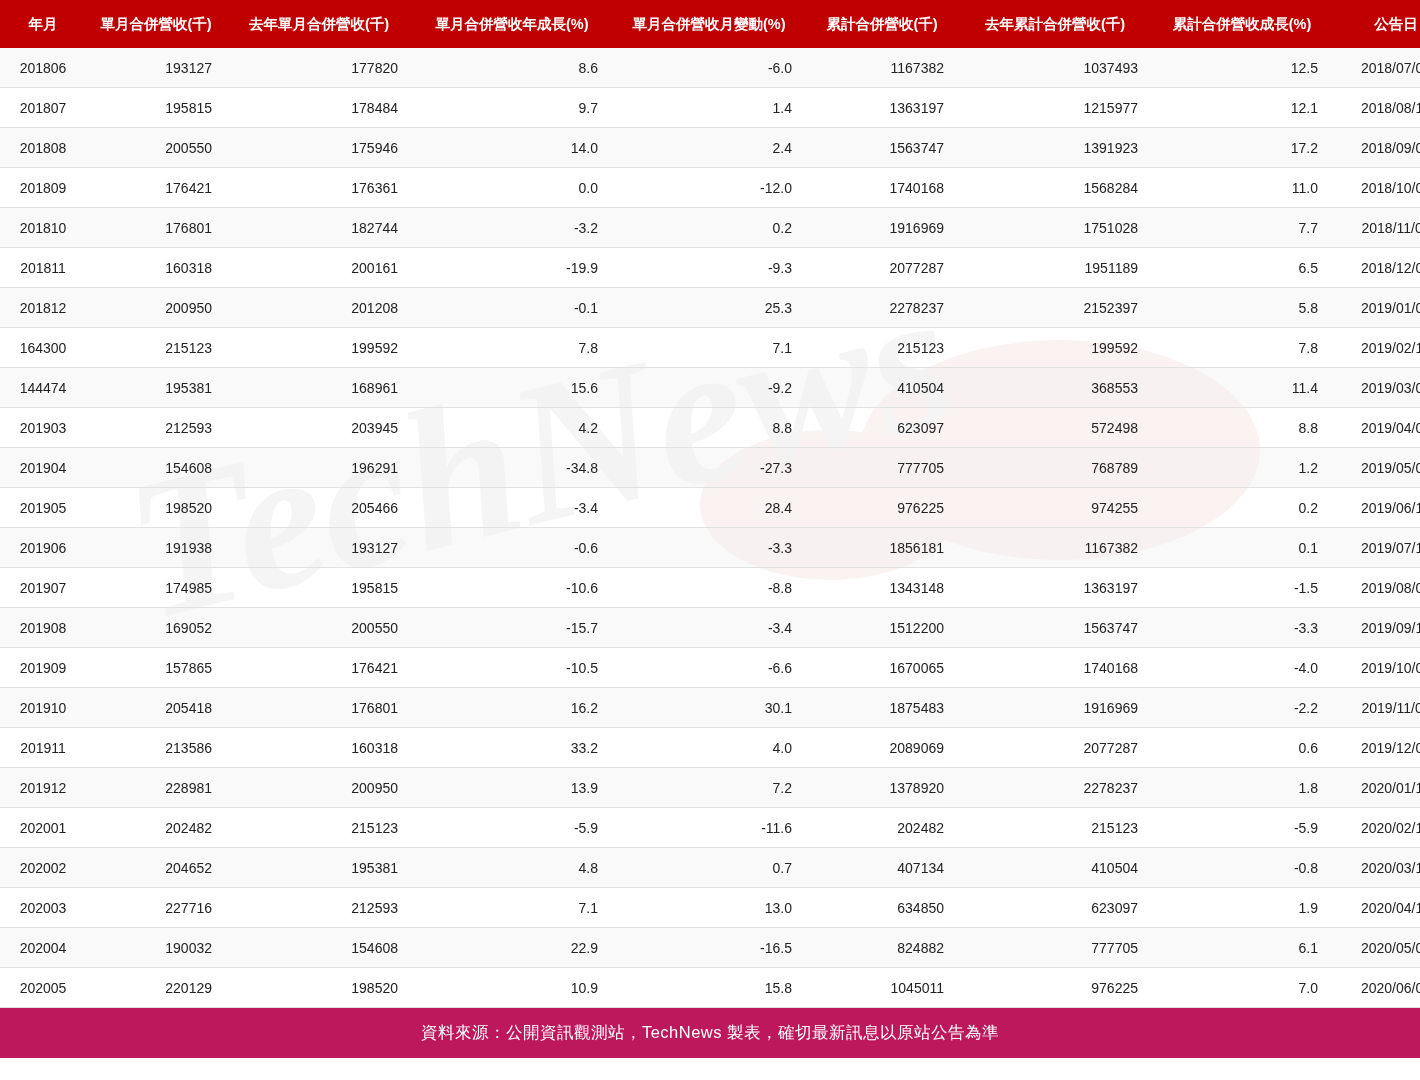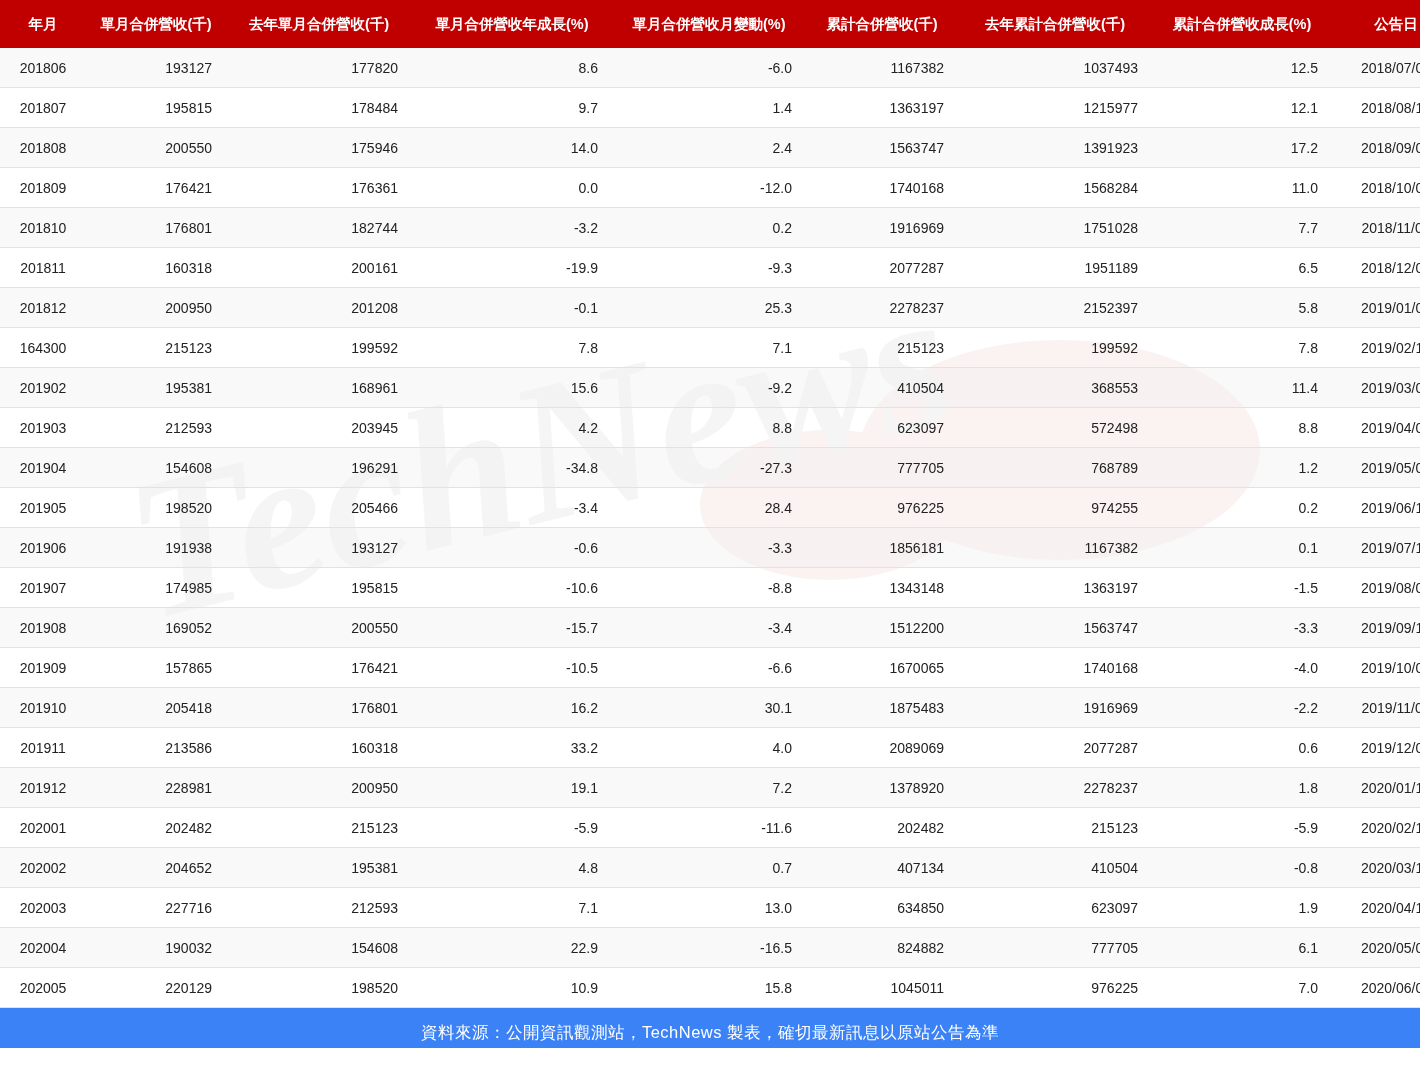--- a/index.html
+++ b/index.html
@@ -70,25 +70,25 @@
   }
   table.revenue tbody tr:nth-child(even) td {
     background: rgba(255, 255, 255, 0.55);
   }
   td.c-ym { text-align: center; }
   td.num { text-align: right; }
   td.c-date { text-align: center; }
   .footer {
     position: relative;
     z-index: 1;
-    background: #3b82f6;
+    background: #be185d;
     color: #ffffff;
     font-size: 16.5px;
     text-align: center;
-    padding: 14px 0 4px 0;
+    padding: 14px 0 14px 0;
     letter-spacing: 0.5px;
   }
   col.col-ym      { width: 86px; }
   col.col-m       { width: 140px; }
   col.col-ly      { width: 186px; }
   col.col-yoy     { width: 200px; }
   col.col-mom     { width: 194px; }
   col.col-acc     { width: 152px; }
   col.col-accly   { width: 194px; }
   col.col-accyoy  { width: 180px; }
@@ -212,21 +212,21 @@
           <td class="num">215123</td>
           <td class="num">199592</td>
           <td class="num">7.8</td>
           <td class="num">7.1</td>
           <td class="num">215123</td>
           <td class="num">199592</td>
           <td class="num">7.8</td>
           <td class="c-date">2019/02/14</td>
         </tr>
         <tr>
-          <td class="c-ym">201902</td>
+          <td class="c-ym">144474</td>
           <td class="num">195381</td>
           <td class="num">168961</td>
           <td class="num">15.6</td>
           <td class="num">-9.2</td>
           <td class="num">410504</td>
           <td class="num">368553</td>
           <td class="num">11.4</td>
           <td class="c-date">2019/03/09</td>
         </tr>
         <tr>
@@ -325,21 +325,21 @@
           <td class="num">4.0</td>
           <td class="num">2089069</td>
           <td class="num">2077287</td>
           <td class="num">0.6</td>
           <td class="c-date">2019/12/06</td>
         </tr>
         <tr>
           <td class="c-ym">201912</td>
           <td class="num">228981</td>
           <td class="num">200950</td>
-          <td class="num">19.1</td>
+          <td class="num">13.9</td>
           <td class="num">7.2</td>
           <td class="num">1378920</td>
           <td class="num">2278237</td>
           <td class="num">1.8</td>
           <td class="c-date">2020/01/10</td>
         </tr>
         <tr>
           <td class="c-ym">202001</td>
           <td class="num">202482</td>
           <td class="num">215123</td>

